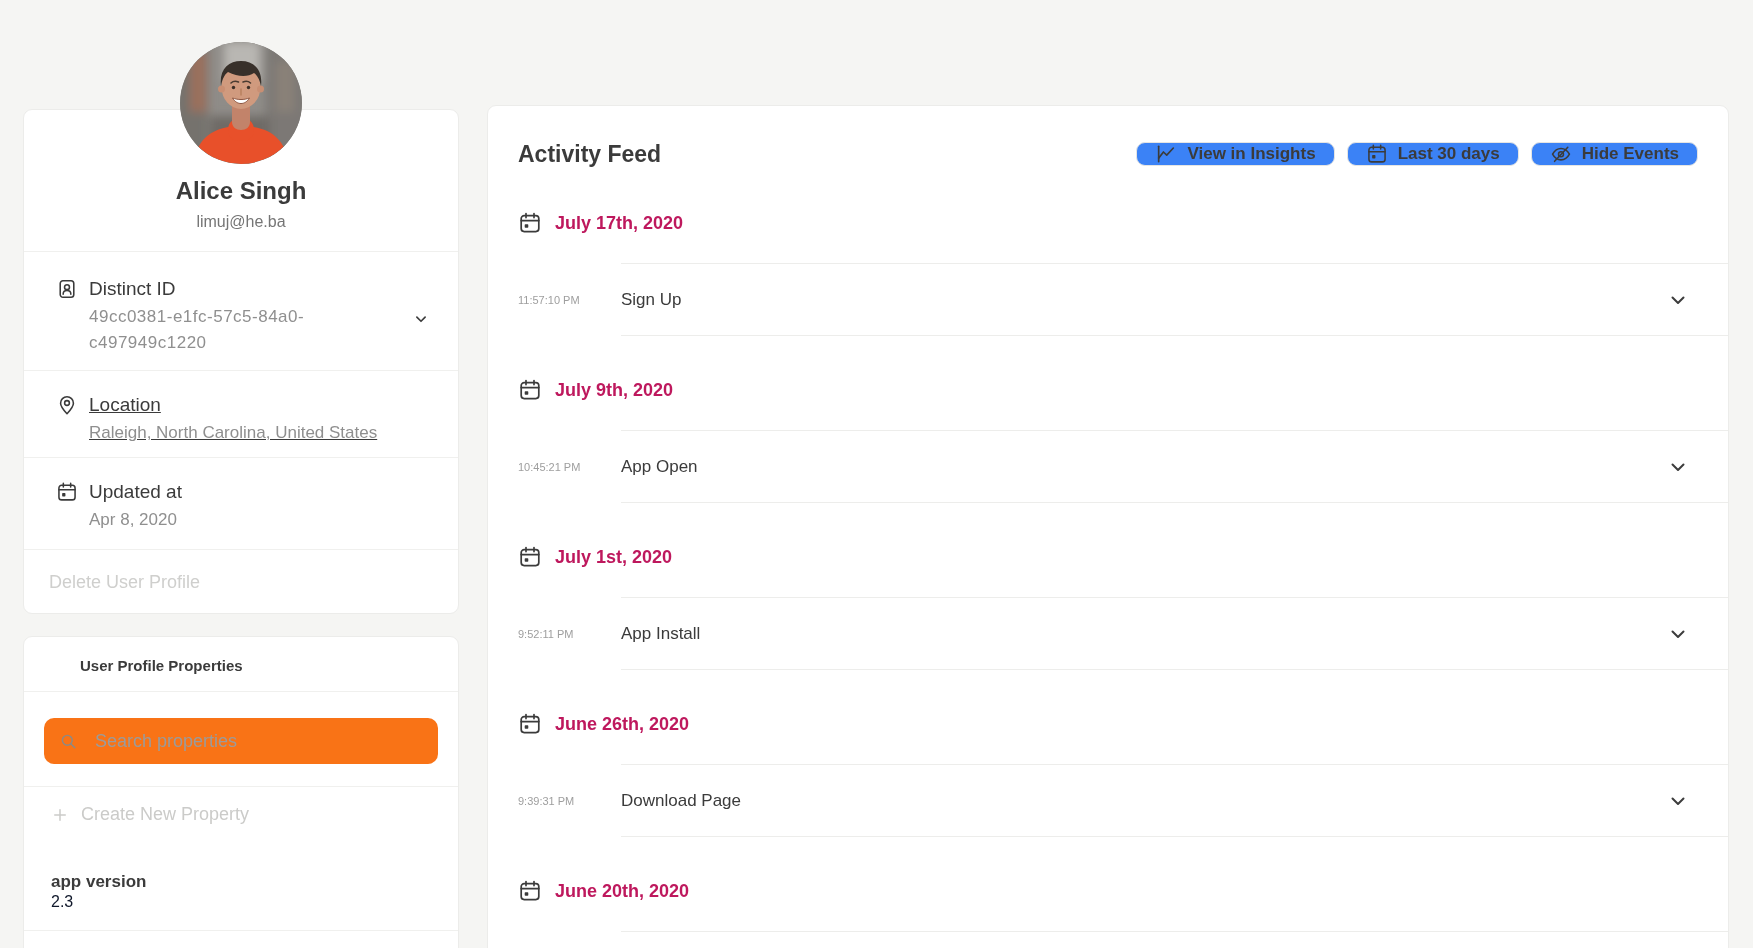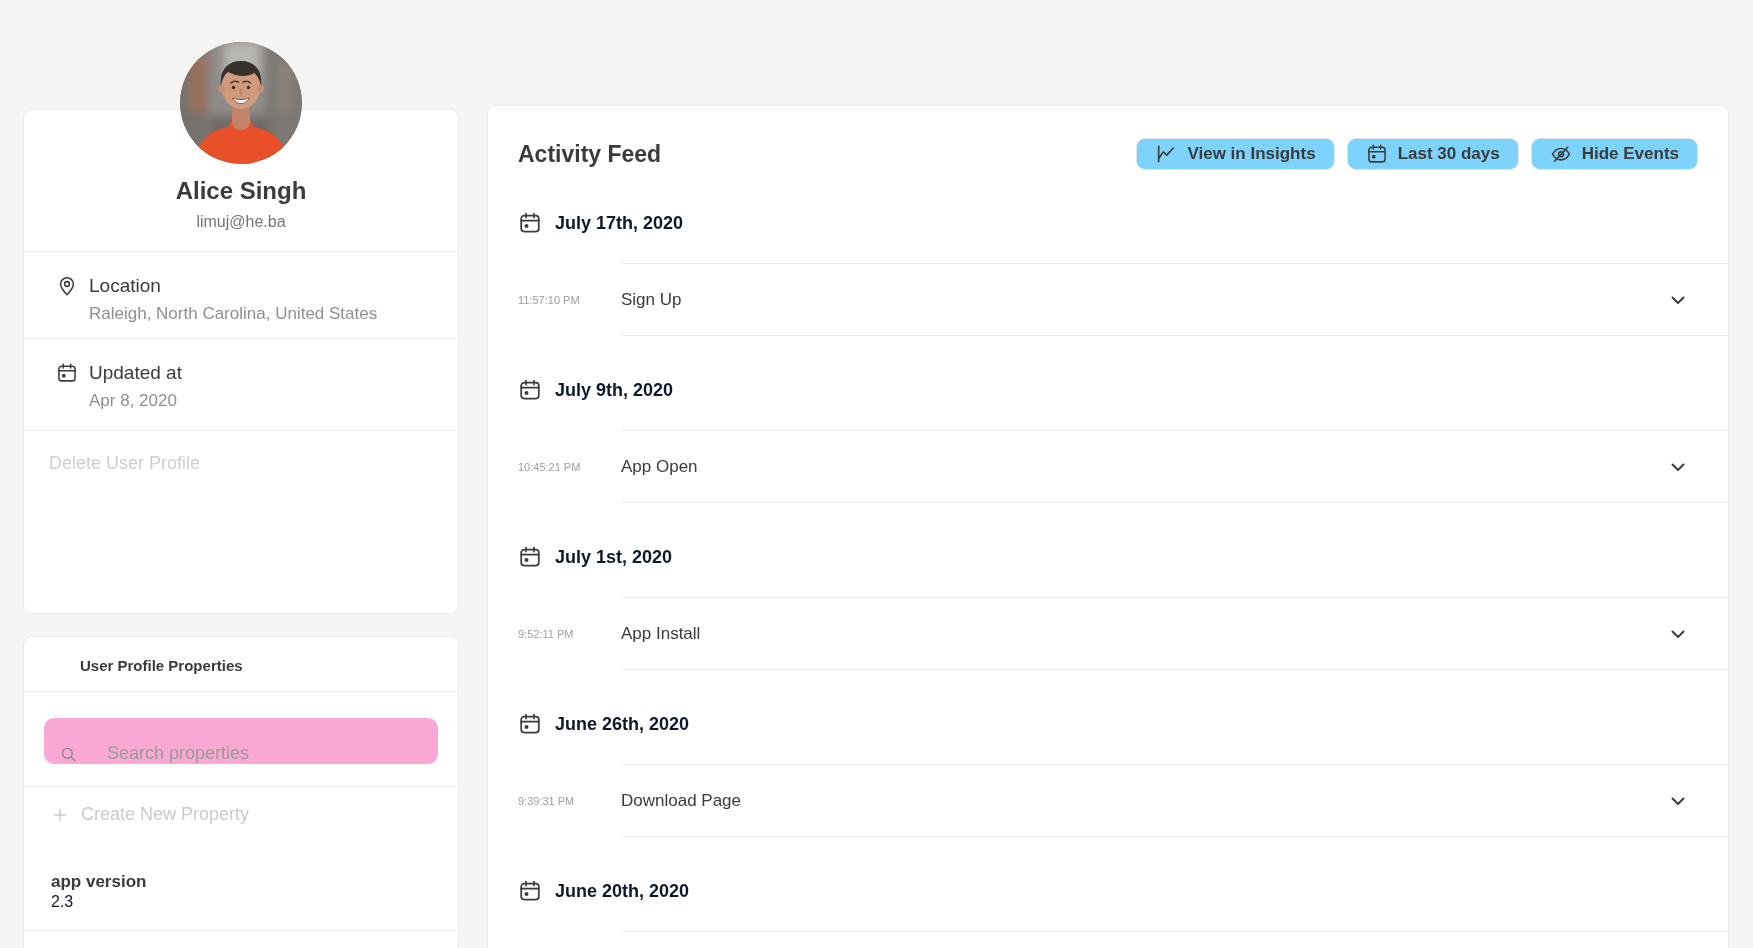--- a/index.html
+++ b/index.html
@@ -29,21 +29,21 @@
   .profile-name { font-size:24px; font-weight:700; line-height:30px; color:#3b3b3b; }
   .profile-email { font-size:16px; line-height:19px; color:#757575; margin-top:6px; }
 
   .detail-row {
     border-top:1px solid #f0f0ee;
     display:flex; align-items:flex-start;
     padding:25px 36px 0 32px;
     position:relative;
   }
   .detail-row.r1 { height:119px; }
-  .detail-row.r2 { height:87px; padding-top:22px; }
+  .detail-row.r2 { height:87px; padding-top:22px;text-decoration:underline; }
   .detail-row.r3 { height:92px; padding-top:22px; }
   .d-icon { width:22px; height:22px; flex:0 0 22px; margin-right:11px; margin-top:1px; }
   .d-icon svg { width:22px; height:22px; display:block; }
   .d-label { font-size:19px; font-weight:400; line-height:23px; color:#3b3b3b; }
   .d-value { font-size:17px; line-height:26px; color:#8f8f8f; margin-top:4px; }
   .d-value.id-value { max-width:265px; letter-spacing:0.5px; word-break:break-word; }
   .id-chevron { position:absolute; right:28px; top:58px; width:18px; height:18px; cursor:pointer; }
   .id-chevron svg { width:18px; height:18px; display:block; }
 
   .delete-row {
@@ -51,22 +51,22 @@
     height:65px; padding:22px 0 0 25px;
     font-size:18px; color:#cfcfcd; cursor:default;
   }
 
   
   #props-card { left:23px; top:636px; width:436px; height:700px; }
   .props-title-block { height:54px; padding:20px 20px 0; }
   .props-title { font-size:15px; font-weight:700; color:#3b3b3b;margin-left:36px; }
   .search-block { border-top:1px solid #f0f0ee; height:95px; padding:26px 20px 0; }
   .search-box {
-    height:46px; background:#f9a8d4; border-radius:10px;
-    display:flex; align-items:flex-end; padding:0 15px; gap:29px;
+    height:46px; background:#f97316; border-radius:10px;
+    display:flex; align-items:center; padding:0 15px; gap:17px;
   }
   .search-box svg { width:19px; height:19px; flex:0 0 19px; }
   .search-box input {
     border:none; outline:none; background:transparent;
     font-family:inherit; font-size:18px; color:#3b3b3b; width:100%;
   }
   .search-box input::placeholder { color:#9b9b9b; }
   .create-block {
     border-top:1px solid #f0f0ee; height:60px;
     padding:17px 20px 0 27px;
@@ -77,31 +77,31 @@
   .prop-row { padding:25px 20px 18px 27px; border-bottom:1px solid #f0f0ee; }
   .prop-name { font-size:17px; font-weight:700; line-height:21px; color:#3b3b3b; }
   .prop-value { font-size:16px; line-height:20px; color:#0f172a; }
 
   
   #feed-card { left:487px; top:105px; width:1242px; height:1000px; padding:0 30px; }
   .feed-header { margin-top:28px; height:40px; display:flex; align-items:center; justify-content:space-between; }
   .feed-title { font-size:23px; font-weight:700; color:#3b3b3b; }
   .feed-buttons { display:flex; gap:12px; }
   .feed-btn {
-    height:32px; background:#7dd3fc; border:1px solid #e5e5e3; border-radius:9px;
+    height:24px; background:#3b82f6; border:1px solid #e5e5e3; border-radius:9px;
     display:flex; align-items:center; gap:10px; padding:0 18px;
     font-family:inherit; font-size:17px; font-weight:600; color:#3b3b3b; cursor:pointer;
   }
   .feed-btn svg { width:22px; height:22px; }
 
   .feed-group { margin-top:42px; }
   .feed-group.first { margin-top:37px; }
   .group-header { display:flex; align-items:center; gap:13px; height:24px; }
   .group-header svg { width:24px; height:24px; }
-  .group-date { font-size:18px; font-weight:700; color:#0f172a; }
+  .group-date { font-size:18px; font-weight:700; color:#be185d; }
   .event-row {
     margin-left:103px; margin-right:-30px; margin-top:28px;
     height:73px;
     border-top:1px solid #ededeb; border-bottom:1px solid #ededeb;
     display:flex; align-items:center; position:relative; cursor:pointer;
   }
   .event-time {
     position:absolute; left:-103px; font-size:11px; color:#9e9e9e; white-space:nowrap;
   }
   .event-name { font-size:17px; color:#3b3b3b; }
@@ -148,20 +148,38 @@
         <path d="M52.5 56c2.5 4 5.5 5.5 8.5 5.5s6-1.5 8.5-5.5c-5.5 2-11.5 2-17 0z" fill="#ffffff" stroke="#8c5642" stroke-width="1"></path>
       </g>
     </svg>
   </div>
 
   <div class="profile-head">
     <div class="profile-name">Alice Singh</div>
     <div class="profile-email">limuj@he.ba</div>
   </div>
 
+  <div class="detail-row r1">
+    <span class="d-icon">
+      <svg viewBox="0 0 24 24" fill="none" stroke="#3b3b3b" stroke-width="1.7" stroke-linecap="round" stroke-linejoin="round">
+        <rect x="4.6" y="3" width="14.8" height="18" rx="3"></rect>
+        <circle cx="12" cy="10" r="2.7"></circle>
+        <path d="M7.8 17.6c0-2.4 1.9-3.9 4.2-3.9s4.2 1.5 4.2 3.9"></path>
+      </svg>
+    </span>
+    <div>
+      <div class="d-label">Distinct ID</div>
+      <div class="d-value id-value">49cc0381-e1fc-57c5-84a0-c497949c1220</div>
+    </div>
+    <span class="id-chevron">
+      <svg viewBox="0 0 24 24" fill="none" stroke="#3c3c3c" stroke-width="2.2" stroke-linecap="round" stroke-linejoin="round">
+          <path d="M6.5 9.5L12 15l5.5-5.5"></path>
+        </svg>
+    </span>
+  </div>
 
   <div class="detail-row r2">
     <span class="d-icon">
       <svg viewBox="0 0 24 24" fill="none" stroke="#3b3b3b" stroke-width="1.7" stroke-linecap="round" stroke-linejoin="round">
         <path d="M12 21.5c-4.6-4.9-7-8.3-7-11.5a7 7 0 1 1 14 0c0 3.2-2.4 6.6-7 11.5z"></path>
         <circle cx="12" cy="9.8" r="2.6"></circle>
       </svg>
     </span>
     <div>
       <div class="d-label">Location</div>

